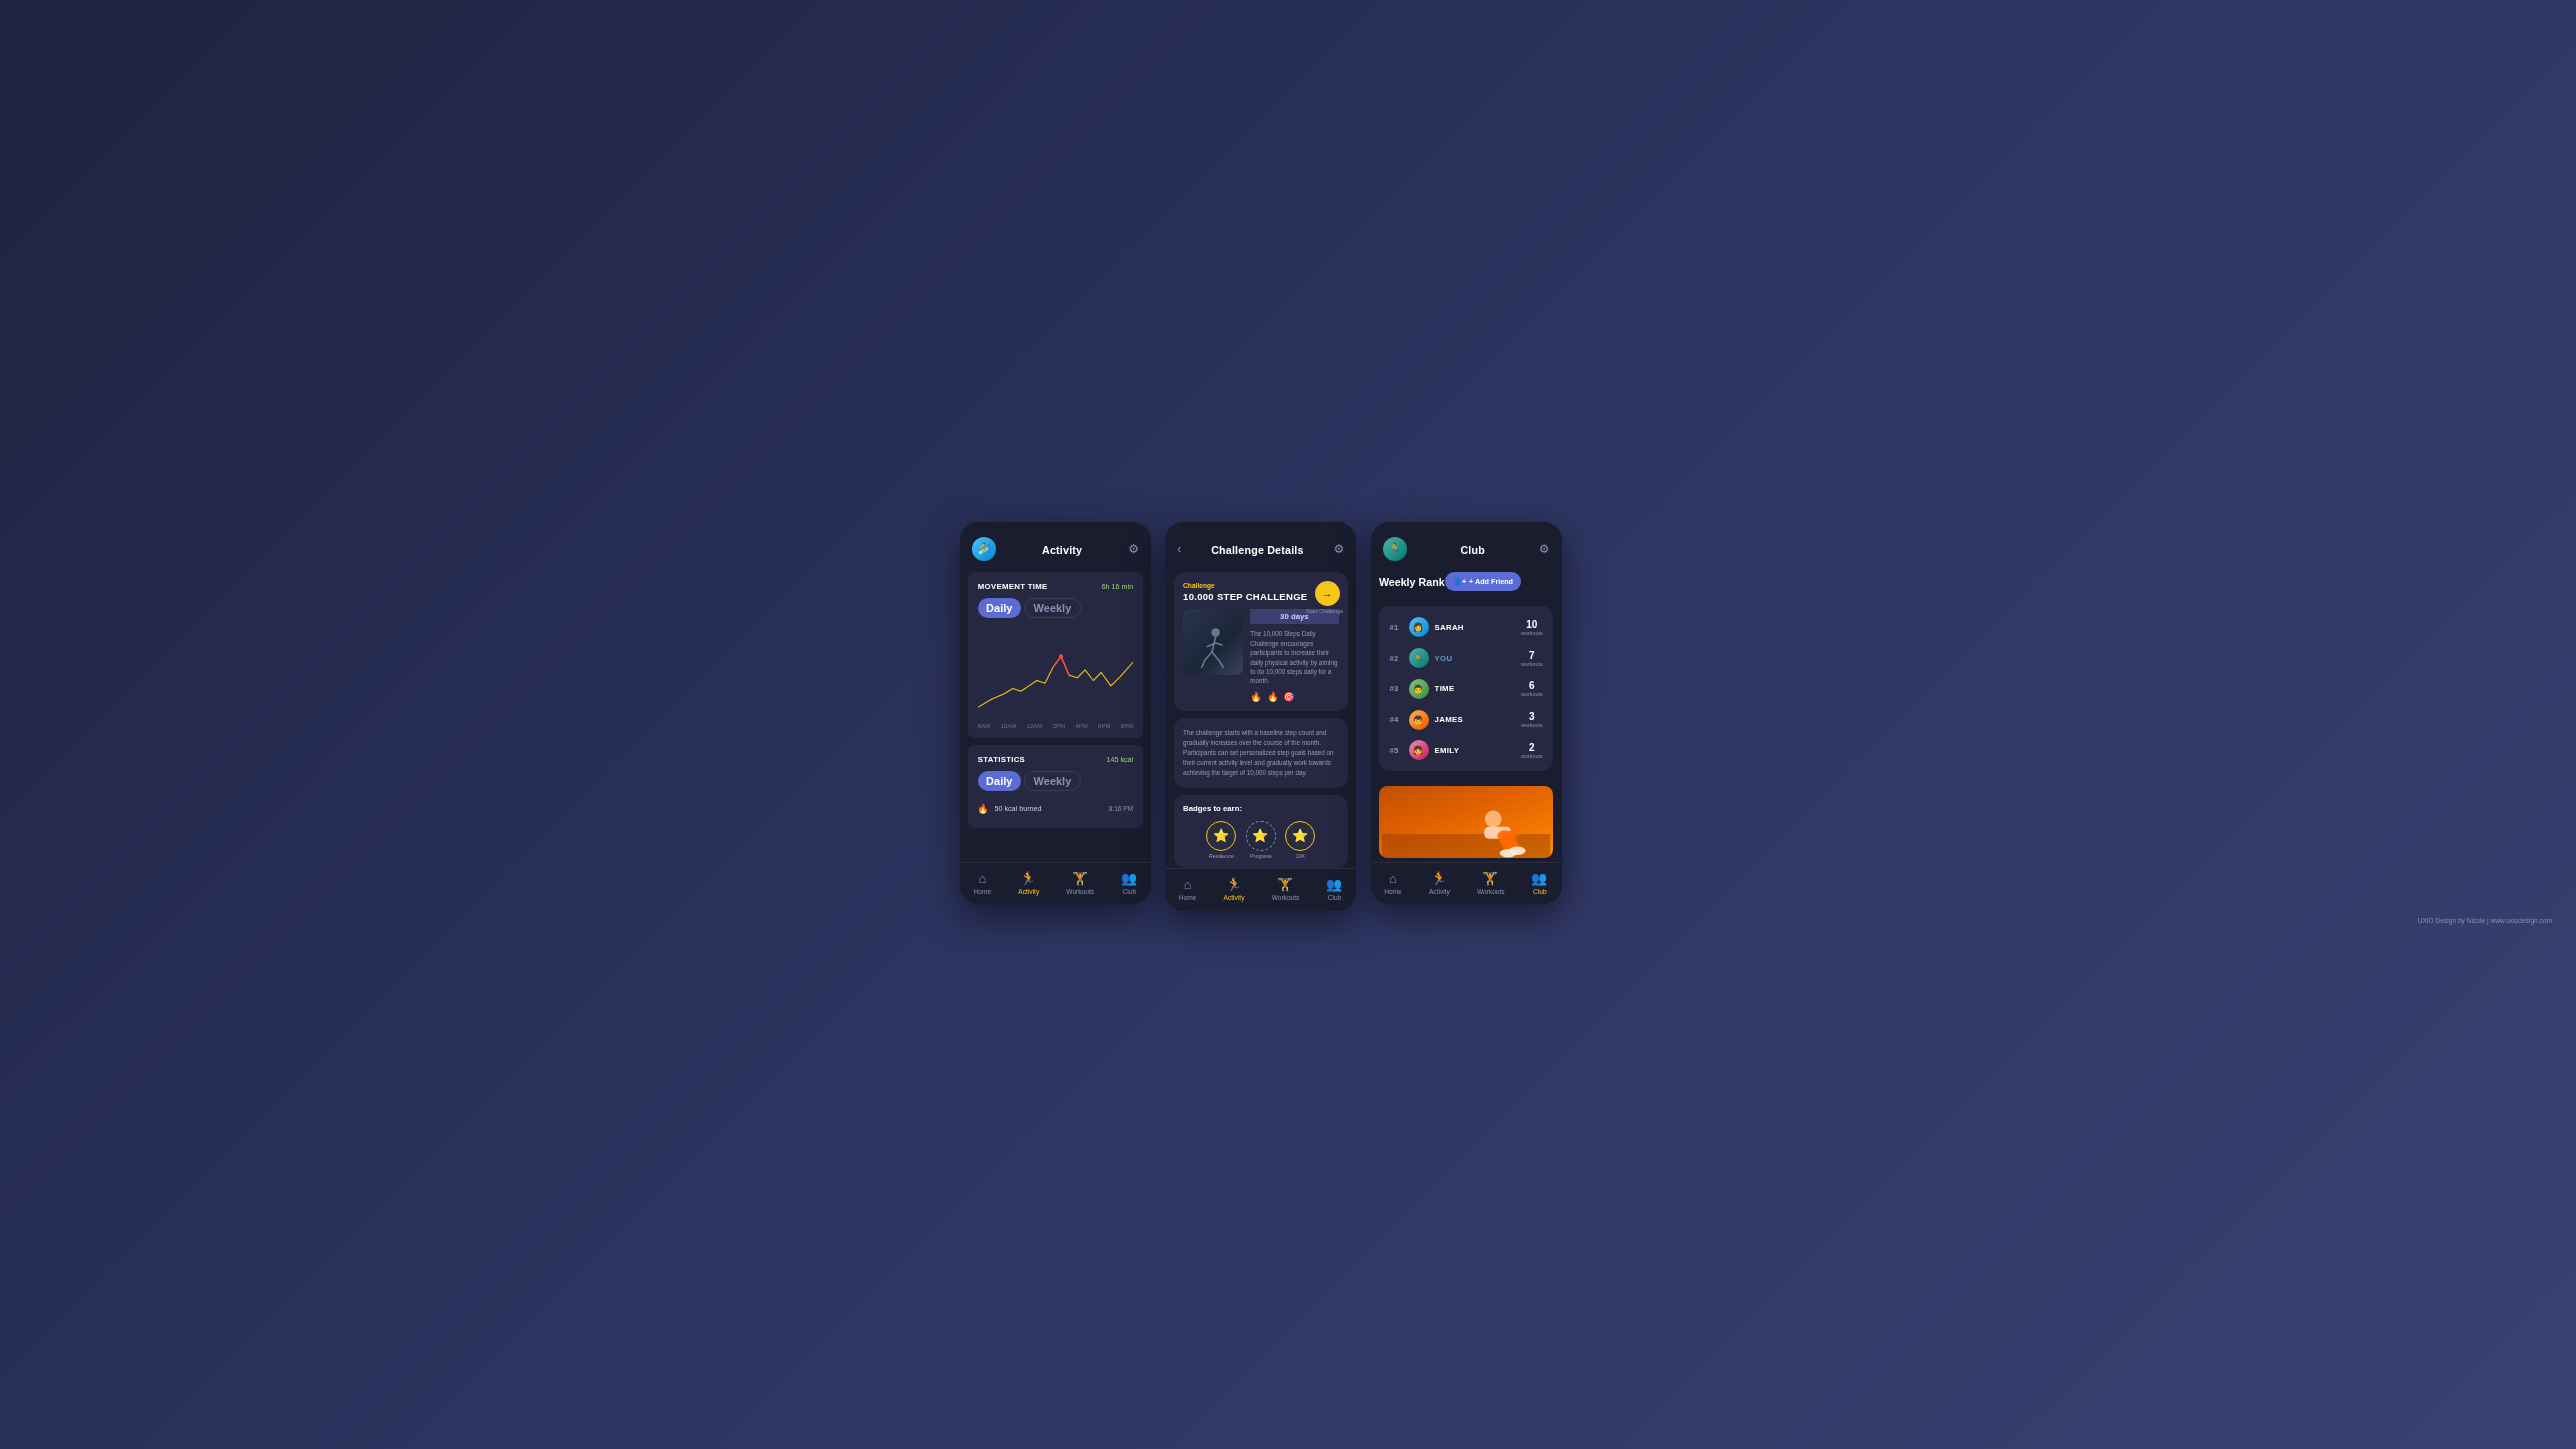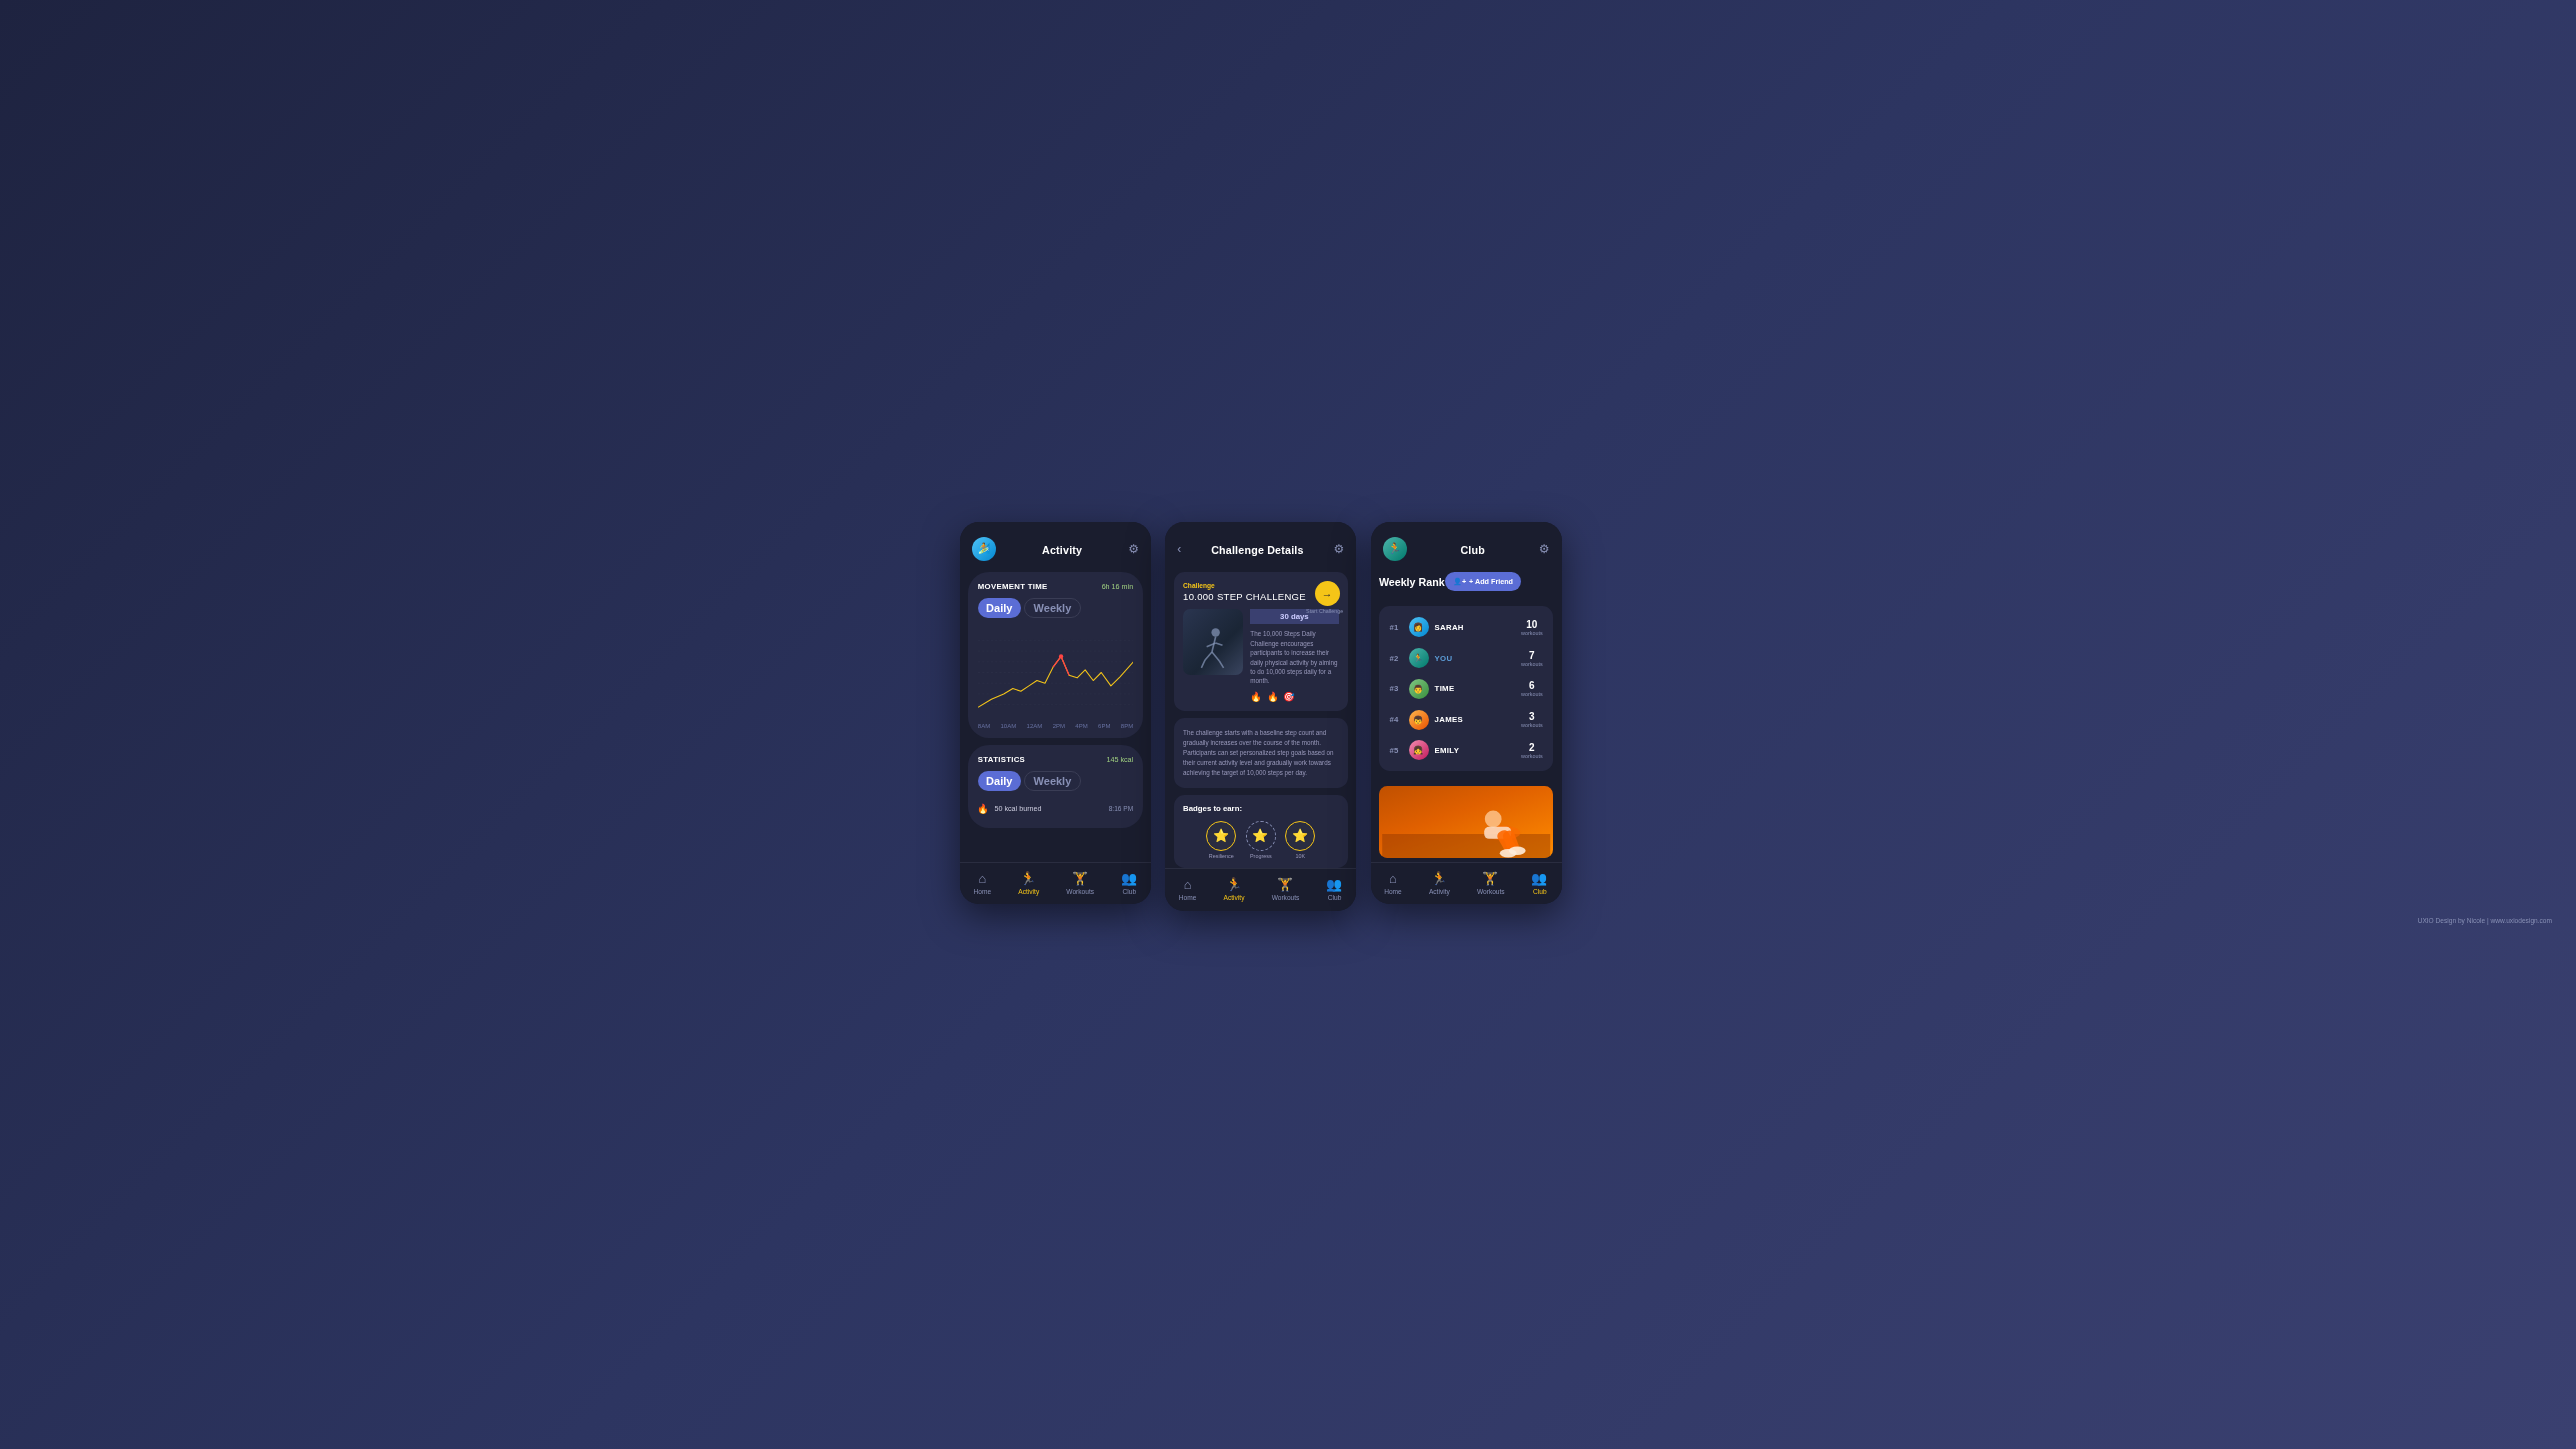--- a/index.html
+++ b/index.html
@@ -91,21 +91,21 @@
       cursor: pointer;
     }
     .nav-item .nav-icon { font-size: 13px; color: #8890b5; }
     .nav-item .nav-label { font-size: 6.6px; color: #8890b5; }
     .nav-item.active .nav-icon { color: #f5c518; }
     .nav-item.active .nav-label { color: #f5c518; }
 
     
     .card {
       background: #252840;
-      border-radius: 21px;
+      border-radius: 6px;
       padding: 9.5px;
     }
     .card-header {
       display: flex;
       justify-content: space-between;
       align-items: center;
       margin-bottom: 7.2px;
     }
     .card-title {
       color: #ffffff;
@@ -176,21 +176,21 @@
     }
     .challenge-badge {
       color: #f5c518;
       font-size: 6.6px;
       font-weight: 600;
       margin-bottom: 2.4px;
     }
     .challenge-title {
       color: #ffffff;
       font-size: 9.5px;
-      font-weight: 400;
+      font-weight: 700;
       text-transform: uppercase;
       letter-spacing: 0.3px;
       margin-bottom: 7.2px;
     }
     .challenge-main {
       display: flex;
       gap: 7.2px;
     }
     .challenge-img {
       width: 60px;

